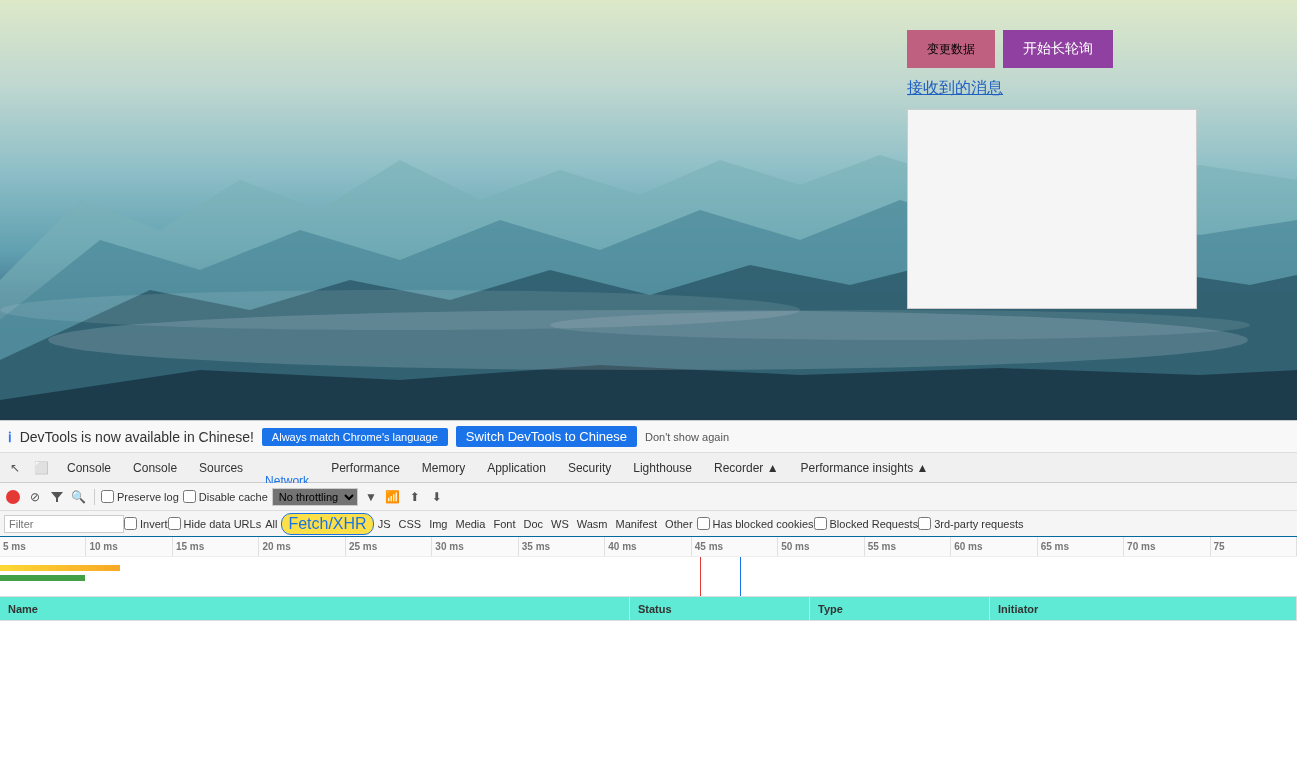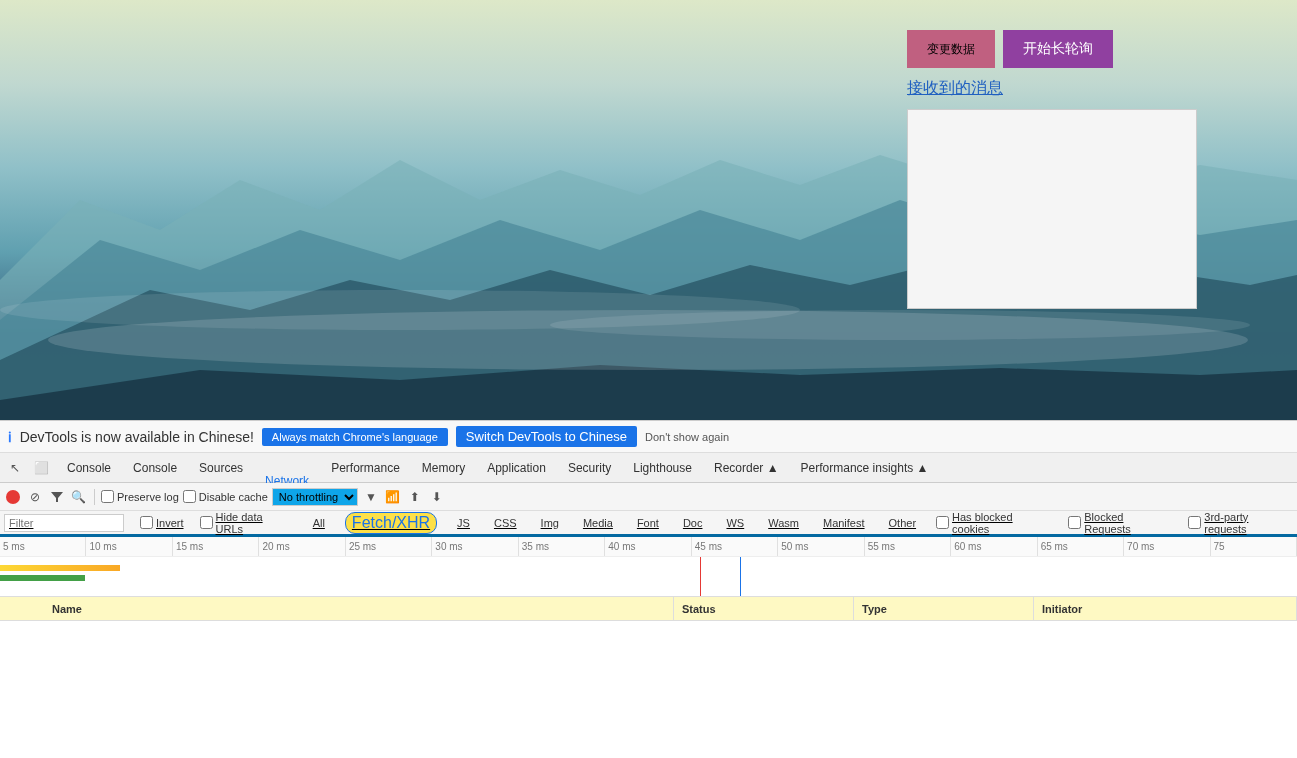--- a/index.html
+++ b/index.html
@@ -241,35 +241,34 @@
       align-items: center;
       gap: 3px;
       font-size: 11px;
       color: #333;
       cursor: pointer;
     }
 
     .throttle-select {
       font-size: 11px;
       border: 1px solid #ccc;
-      background: #0ea5e9;
+      background: #737373;
       padding: 1px 2px;
     }
 
     
     .filter-row {
       display: flex;
       align-items: center;
       background: #f5f5f5;
-      border-bottom: 3px solid #0369a1;
+      border-bottom: 1px solid #0369a1;
       height: 26px;
       padding: 0 4px;
-      gap: 16px;
-      font-size: 11px;
-      text-decoration: underline;
+      gap: 0;
+      font-size: 11px;
     }
 
     .filter-input {
       border: 1px solid #ccc;
       padding: 2px 4px;
       font-size: 11px;
       width: 120px;
     }
 
     .filter-tag {
@@ -296,20 +295,21 @@
       border-bottom: 1px solid #ddd;
       overflow: hidden;
       position: relative;
     }
 
     .timeline-ruler {
       display: flex;
       height: 20px;
       border-bottom: 1px solid #eee;
       background: #fafafa;
+      font-weight: bold;
     }
 
     .ruler-tick {
       flex: 1;
       border-right: 1px solid #e0e0e0;
       font-size: 10px;
       color: #777;
       padding-left: 3px;
       line-height: 20px;
     }
@@ -352,25 +352,24 @@
       left: 740px;
       top: 0;
       width: 1px;
       height: 40px;
       background: #1a73e8;
     }
 
     
     .table-header {
       display: flex;
-      background: #fef9c3;
+      background: #5eead4;
       border-bottom: 1px solid #ddd;
       height: 24px;
       align-items: center;
-      padding-left: 44px;
     }
 
     .th {
       font-size: 11px;
       color: #333;
       padding: 0 8px;
       border-right: 1px solid #ddd;
       height: 100%;
       display: flex;
       align-items: center;

